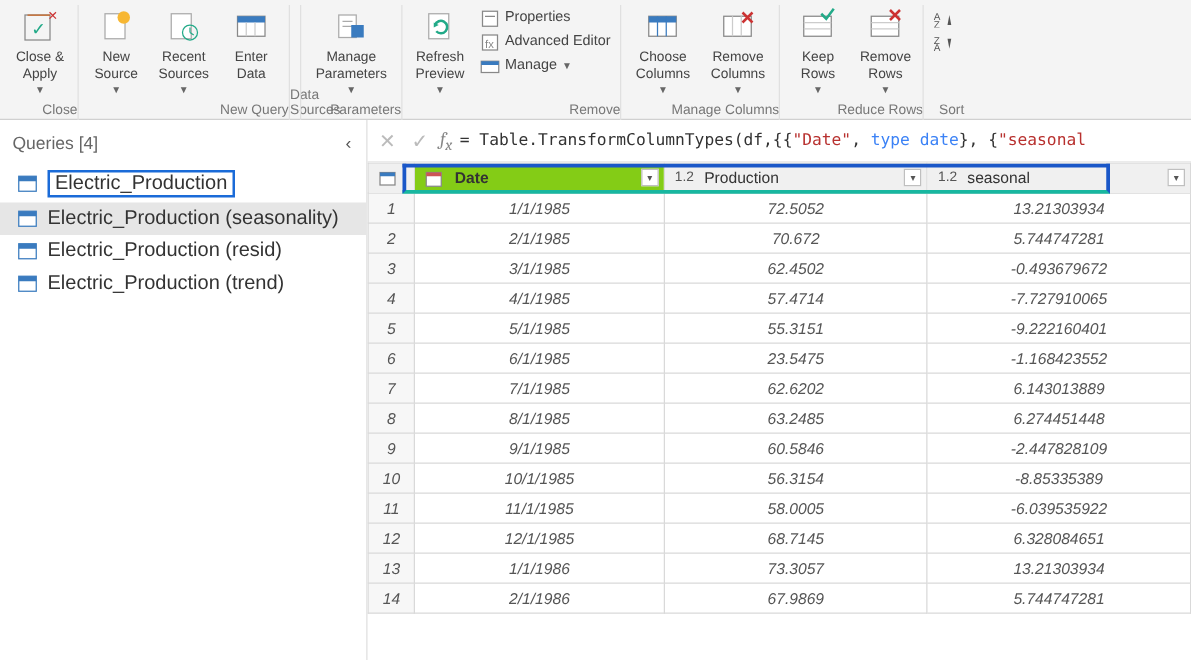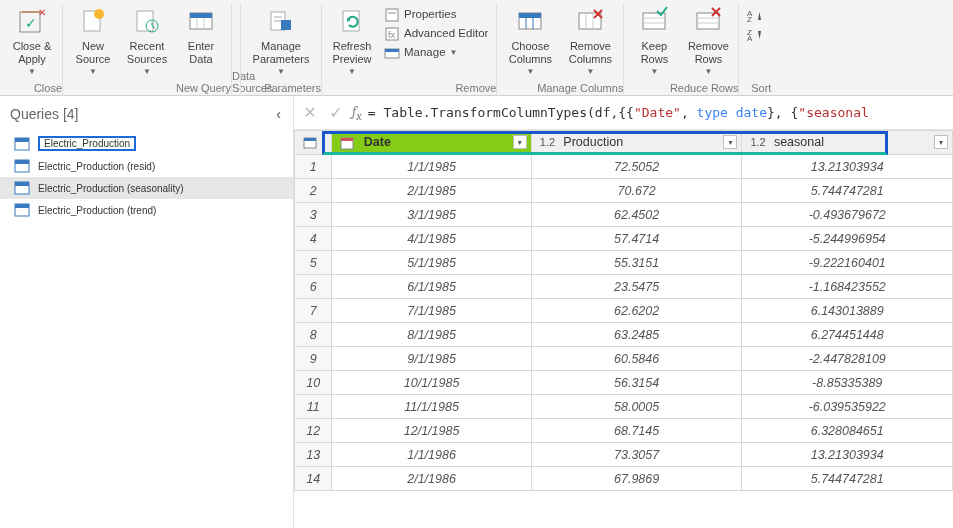--- a/index.html
+++ b/index.html
@@ -81,21 +81,21 @@
     font-size:14px;
     gap:40px;
   }
   .queries-header .chev { font-size:14px; color:#555; }
   .qlist { display:flex; flex-direction:column; gap:0; padding: 2px 0; }
   .qitem {
     display:flex;
     align-items:center;
     gap:8px;
     padding:4px 12px 4px 14px;
-    font-size:10px;
+    font-size:16px;
     color:#333;
   }
   .qitem.sel { background:#e6e6e6; }
   .qitem .tico { width:16px; height:14px; }
   .highlight-box { border:2px solid #1a6bd8; display:inline-flex; align-items:center; padding:0 4px; }
   
   .editor { flex:1; display:flex; flex-direction:column; }
   .formula-bar {
     display:flex;
     align-items:center;
@@ -402,37 +402,37 @@
         <span class="tico">
             <svg width="16" height="14">
               <rect x="1" y="1" width="14" height="12" fill="#fff" stroke="#3a7bbf"></rect>
               <rect x="1" y="1" width="14" height="4" fill="#3a7bbf"></rect>
             </svg>
           </span>
         <span class="highlight-box">
           <span>Electric_Production</span>
         </span>
       </div>
+      <div class="qitem sel">
+        <span class="tico">
+            <svg width="16" height="14">
+              <rect x="1" y="1" width="14" height="12" fill="#fff" stroke="#3a7bbf"></rect>
+              <rect x="1" y="1" width="14" height="4" fill="#3a7bbf"></rect>
+            </svg>
+          </span>
+        <span>Electric_Production (seasonality)</span>
+      </div>
       <div class="qitem">
         <span class="tico">
             <svg width="16" height="14">
               <rect x="1" y="1" width="14" height="12" fill="#fff" stroke="#3a7bbf"></rect>
               <rect x="1" y="1" width="14" height="4" fill="#3a7bbf"></rect>
             </svg>
           </span>
         <span>Electric_Production (resid)</span>
-      </div>
-      <div class="qitem sel">
-        <span class="tico">
-            <svg width="16" height="14">
-              <rect x="1" y="1" width="14" height="12" fill="#fff" stroke="#3a7bbf"></rect>
-              <rect x="1" y="1" width="14" height="4" fill="#3a7bbf"></rect>
-            </svg>
-          </span>
-        <span>Electric_Production (seasonality)</span>
       </div>
       <div class="qitem">
         <span class="tico">
             <svg width="16" height="14">
               <rect x="1" y="1" width="14" height="12" fill="#fff" stroke="#3a7bbf"></rect>
               <rect x="1" y="1" width="14" height="4" fill="#3a7bbf"></rect>
             </svg>
           </span>
         <span>Electric_Production (trend)</span>
       </div>
@@ -502,21 +502,21 @@
             <tr>
               <td class="rownum">3</td>
               <td>3/1/1985</td>
               <td>62.4502</td>
               <td>-0.493679672</td>
             </tr>
             <tr>
               <td class="rownum">4</td>
               <td>4/1/1985</td>
               <td>57.4714</td>
-              <td>-5.244996954</td>
+              <td>-7.727910065</td>
             </tr>
             <tr>
               <td class="rownum">5</td>
               <td>5/1/1985</td>
               <td>55.3151</td>
               <td>-9.222160401</td>
             </tr>
             <tr>
               <td class="rownum">6</td>
               <td>6/1/1985</td>

